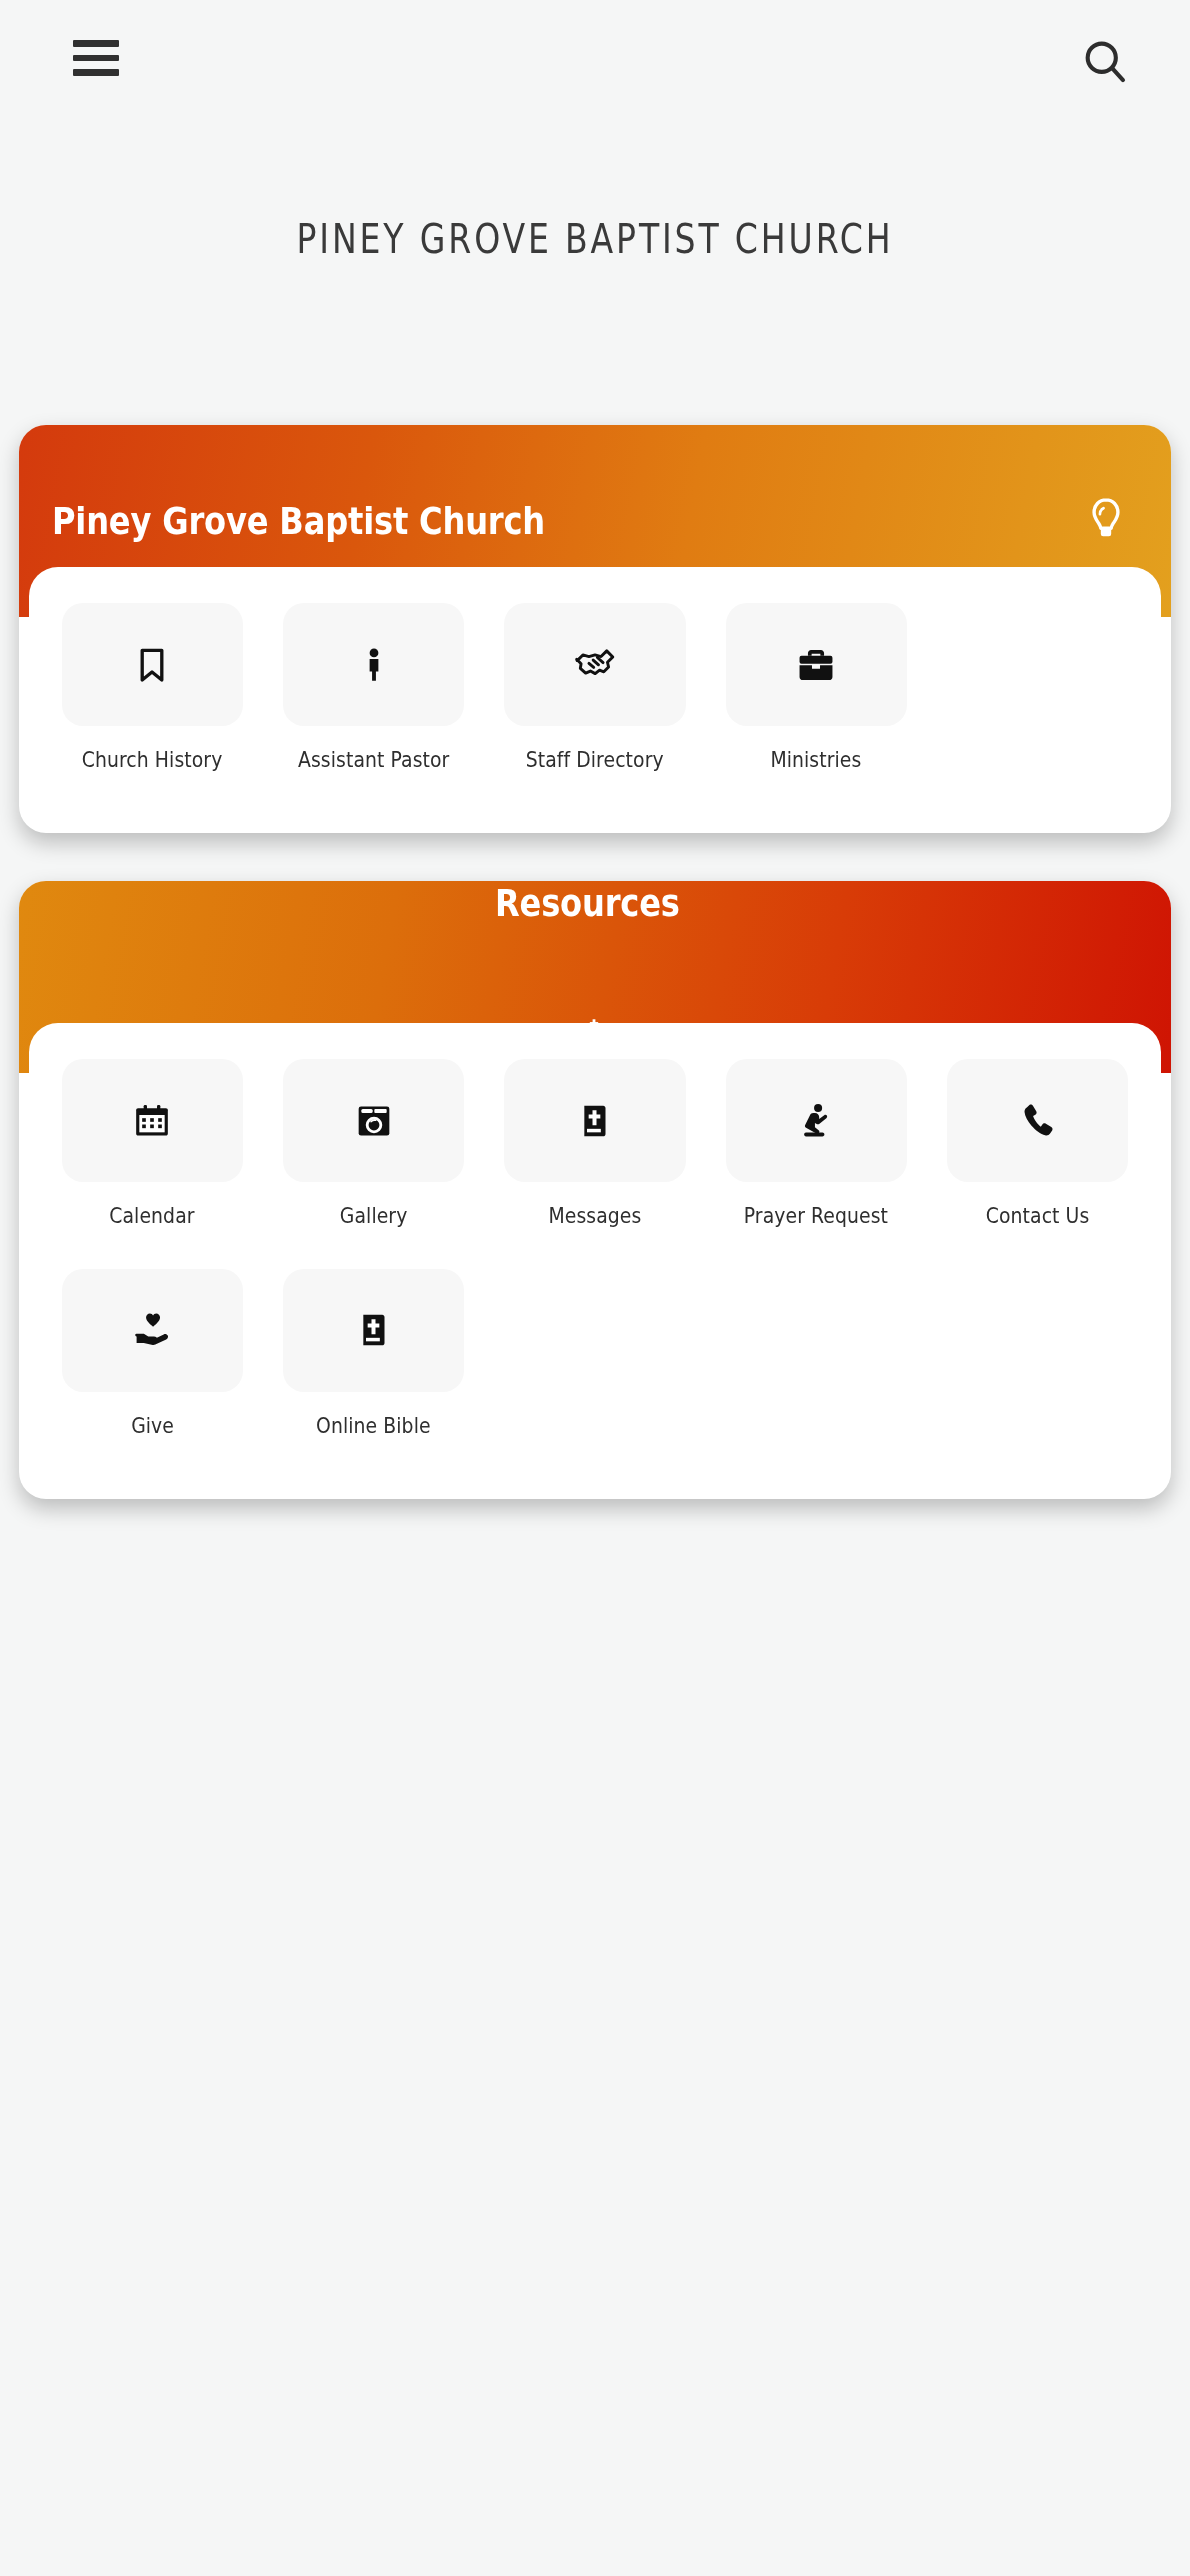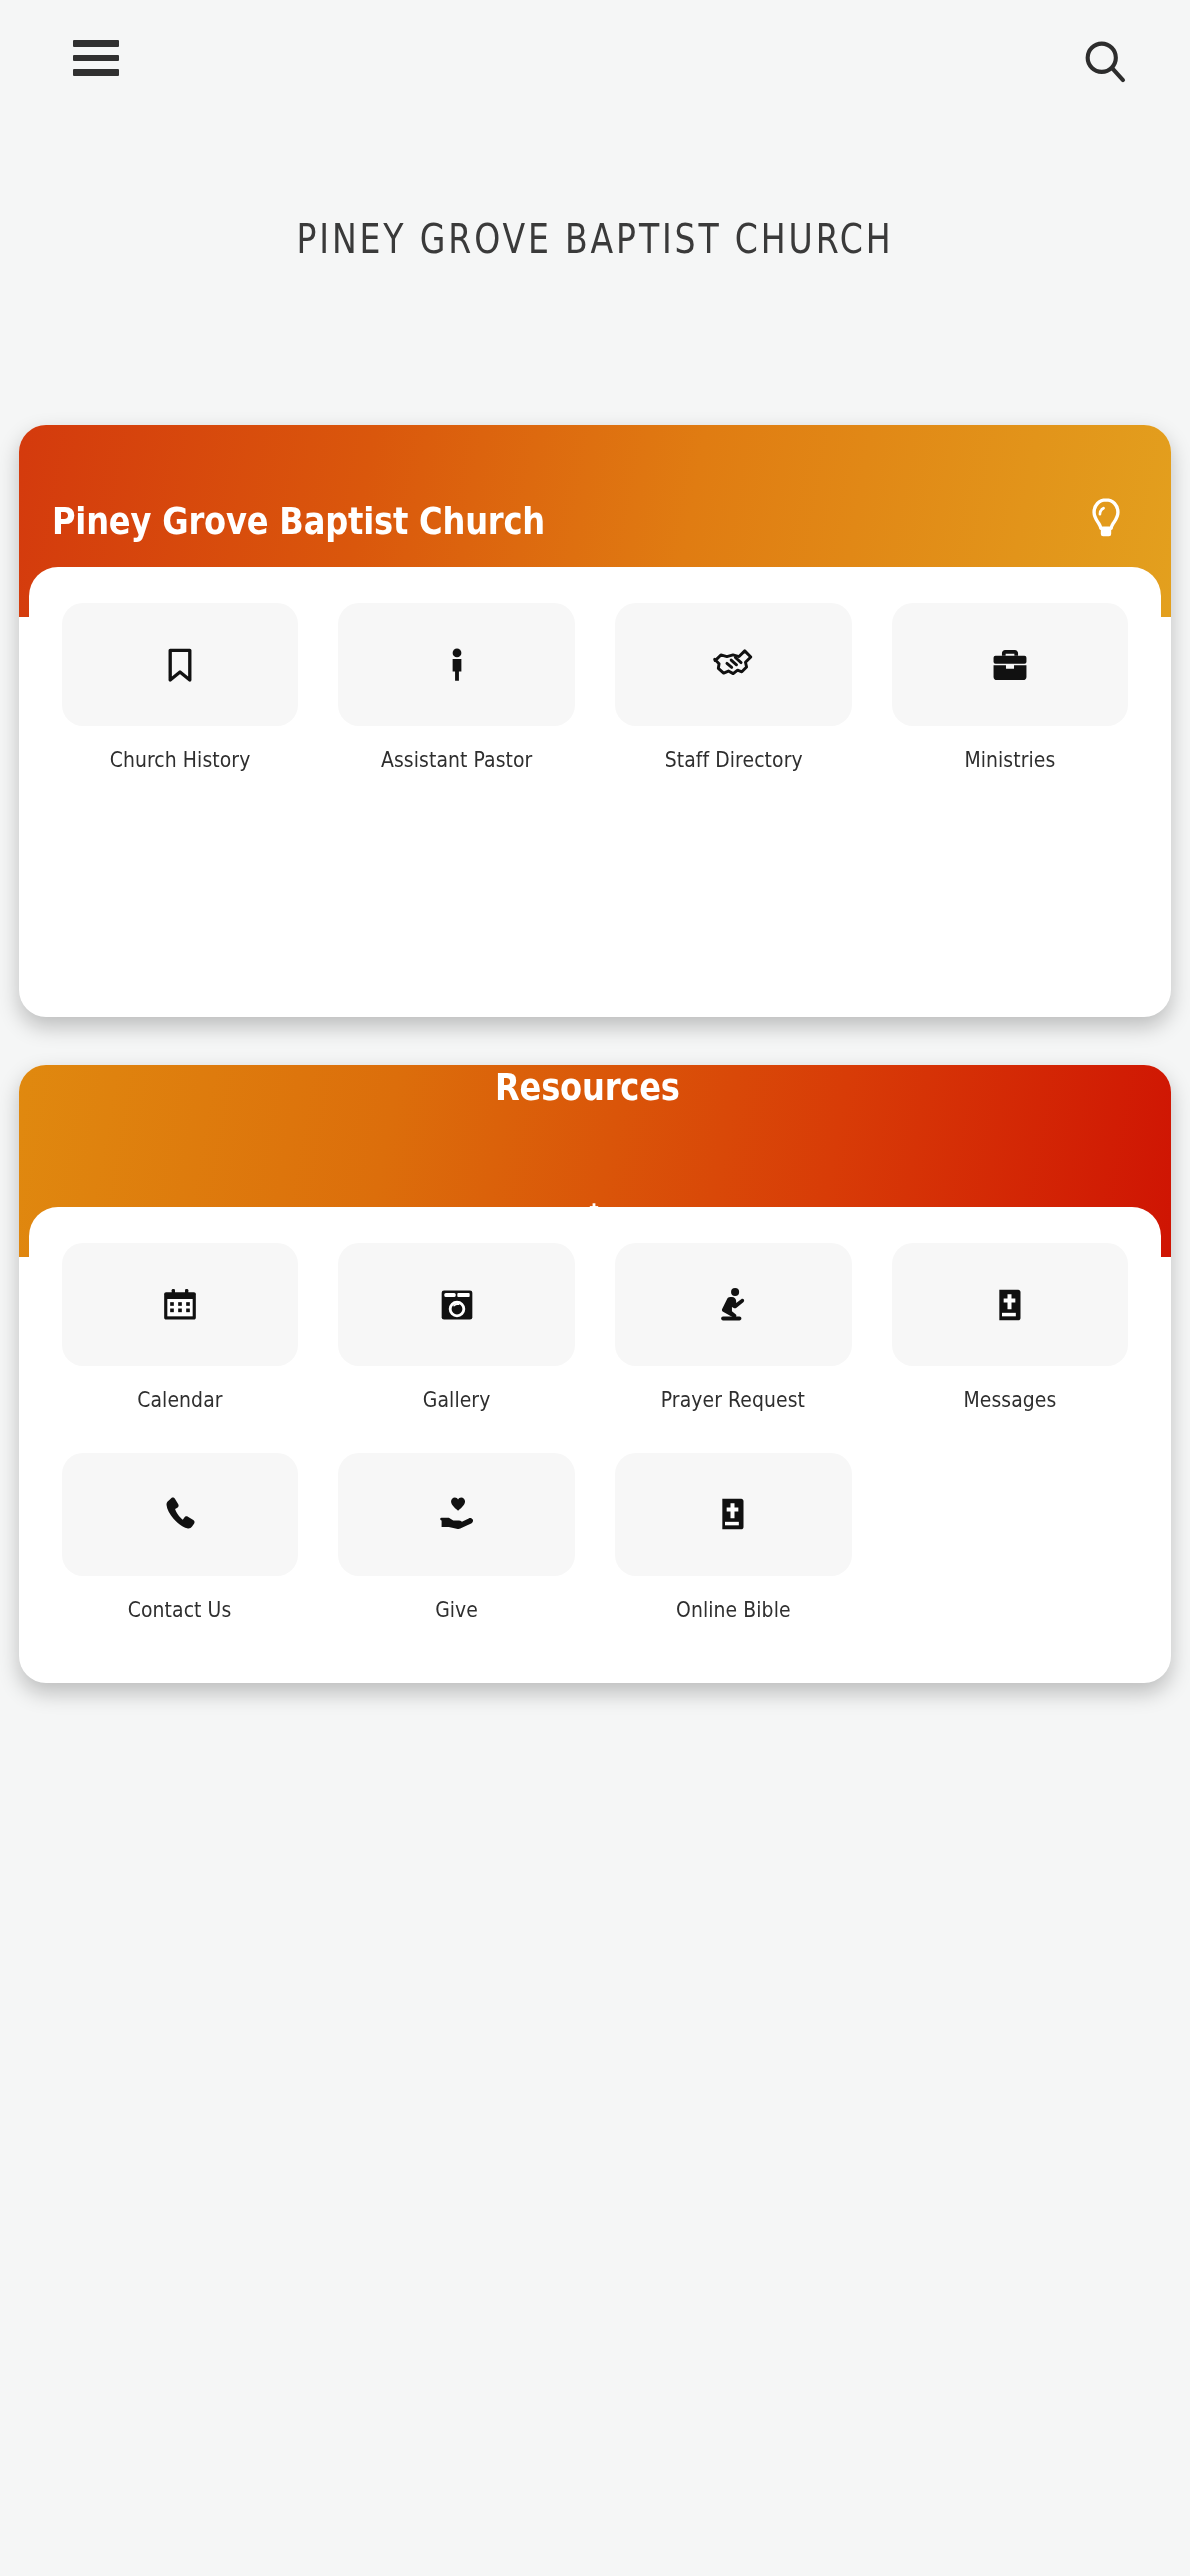--- a/index.html
+++ b/index.html
@@ -121,21 +121,21 @@
   .card-body {
     position: relative;
     margin: -50px 9.6px 0 9.6px;
     background: #ffffff;
     border-radius: 29px 29px 27px 27px;
     padding: 36px 33px 61px 33px;
   }
 
   .tile-grid {
     display: grid;
-    grid-template-columns: repeat(4, 1fr);
+    grid-template-columns: repeat(5, 1fr);
     column-gap: 19px;
     row-gap: 33px;
     gap: 40px;
   }
 
   .tile {
     display: flex;
     flex-direction: column;
     align-items: center;
     cursor: pointer;
@@ -300,43 +300,43 @@
                 <rect x="12.2" y="4.8" width="7.4" height="2.4" rx="0.6" fill="#fff"></rect>
                 <circle cx="12" cy="14.4" r="4.1" fill="none" stroke="#fff" stroke-width="1.7"></circle>
                 <path d="M10.3 12.3a2.7 2.7 0 0 1 2.6-.8" fill="none" stroke="#fff" stroke-width="1.1" stroke-linecap="round"></path>
               </svg>
             </div>
             <div class="tile-label">Gallery</div>
           </div>
 
           <div class="tile">
             <div class="tile-icon-box">
-              <svg viewBox="0 0 24 24" width="42" height="42">
-                <circle cx="13.2" cy="4.6" r="2.3" fill="#111"></circle>
-                <path d="M11.4 7.4c1.4 0 2.4 1 2.4 2.3v1.2l2.9-2.2c.5-.4 1.2-.3 1.5.2.3.5.2 1.1-.3 1.5l-3.9 3.1c-.5.4-1.1.5-1.6.2l-1-.5v2.4l2.1 1.7c.5.4.6 1.1.2 1.6-.4.5-1 .6-1.5.3l-5.9-3.3c-.6-.3-.8-1-.5-1.6l2.9-5.9c.3-.6.9-1 1.6-1h1.1z" fill="#111"></path>
-                <path d="M6.3 18.6h9.4c.6 0 1.1.5 1.1 1.1s-.5 1.1-1.1 1.1H6.3c-.6 0-1.1-.5-1.1-1.1s.5-1.1 1.1-1.1z" fill="#111"></path>
-              </svg>
-            </div>
-            <div class="tile-label">Prayer Request</div>
-          </div>
-
-          <div class="tile">
-            <div class="tile-icon-box">
               <svg viewBox="0 0 24 24" width="40" height="40">
                 <path d="M5.6 2.8h11.3c.8 0 1.4.6 1.4 1.4v15.6c0 .8-.6 1.4-1.4 1.4H5.6V2.8z" fill="#111"></path>
                 <path d="M10.5 5.6h2.4v2.5h2.3v2.4h-2.3v4.1h-2.4v-4.1H8.2V8.1h2.3V5.6z" fill="#fff"></path>
                 <rect x="7.2" y="16.7" width="8.3" height="2.1" fill="#fff"></rect>
               </svg>
             </div>
             <div class="tile-label">Messages</div>
           </div>
 
           <div class="tile">
             <div class="tile-icon-box">
               <svg viewBox="0 0 24 24" width="42" height="42">
+                <circle cx="13.2" cy="4.6" r="2.3" fill="#111"></circle>
+                <path d="M11.4 7.4c1.4 0 2.4 1 2.4 2.3v1.2l2.9-2.2c.5-.4 1.2-.3 1.5.2.3.5.2 1.1-.3 1.5l-3.9 3.1c-.5.4-1.1.5-1.6.2l-1-.5v2.4l2.1 1.7c.5.4.6 1.1.2 1.6-.4.5-1 .6-1.5.3l-5.9-3.3c-.6-.3-.8-1-.5-1.6l2.9-5.9c.3-.6.9-1 1.6-1h1.1z" fill="#111"></path>
+                <path d="M6.3 18.6h9.4c.6 0 1.1.5 1.1 1.1s-.5 1.1-1.1 1.1H6.3c-.6 0-1.1-.5-1.1-1.1s.5-1.1 1.1-1.1z" fill="#111"></path>
+              </svg>
+            </div>
+            <div class="tile-label">Prayer Request</div>
+          </div>
+
+          <div class="tile">
+            <div class="tile-icon-box">
+              <svg viewBox="0 0 24 24" width="42" height="42">
                 <path d="M7.1 2.8c.7-.4 1.6-.2 2 .5l1.9 3.1c.4.7.2 1.6-.5 2l-1.3.8c.5 1.9 2.6 4.9 4.4 6.1l.9-1.3c.4-.7 1.3-.9 2-.5l3.1 1.9c.7.4.9 1.3.5 2l-1.2 1.8c-.6.9-1.7 1.3-2.8 1-2.6-.7-5.6-3-7.8-5.5-2.2-2.5-3.8-5.5-4-7.8-.1-1.1.4-2.1 1.3-2.6l1.5-1.5z" fill="#111"></path>
               </svg>
             </div>
             <div class="tile-label">Contact Us</div>
           </div>
 
           <div class="tile">
             <div class="tile-icon-box">
               <svg viewBox="0 0 24 24" width="42" height="42">
                 <path d="M12 9.6S8.6 7.2 8.6 4.9c0-1.3 1-2.3 2.2-2.3.8 0 1.5.5 1.8 1.1.3-.6 1-1.1 1.8-1.1 1.2 0 2.2 1 2.2 2.3 0 2.3-3.4 4.7-3.4 4.7l-.6.5-.6-.5z" fill="#111"></path>

